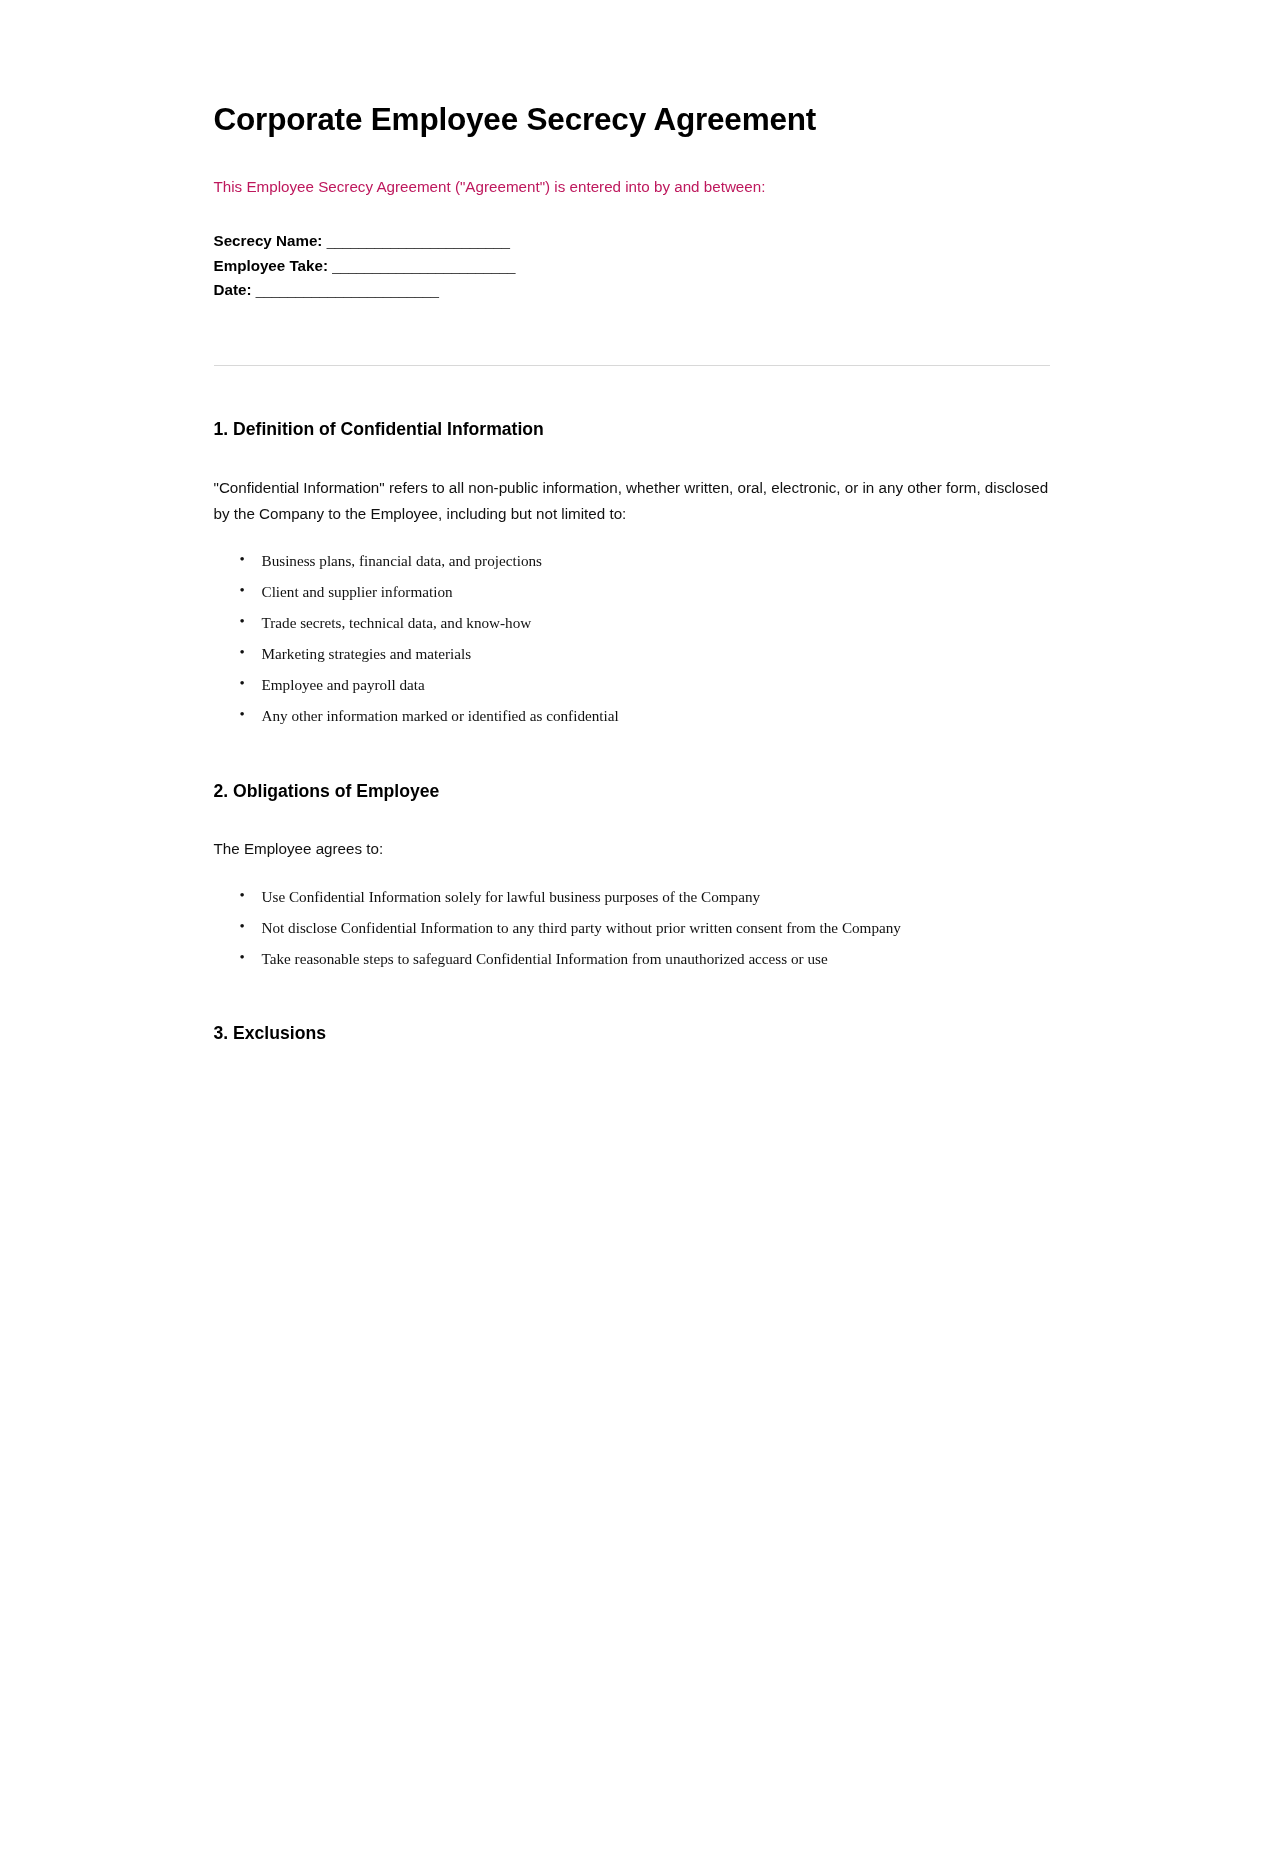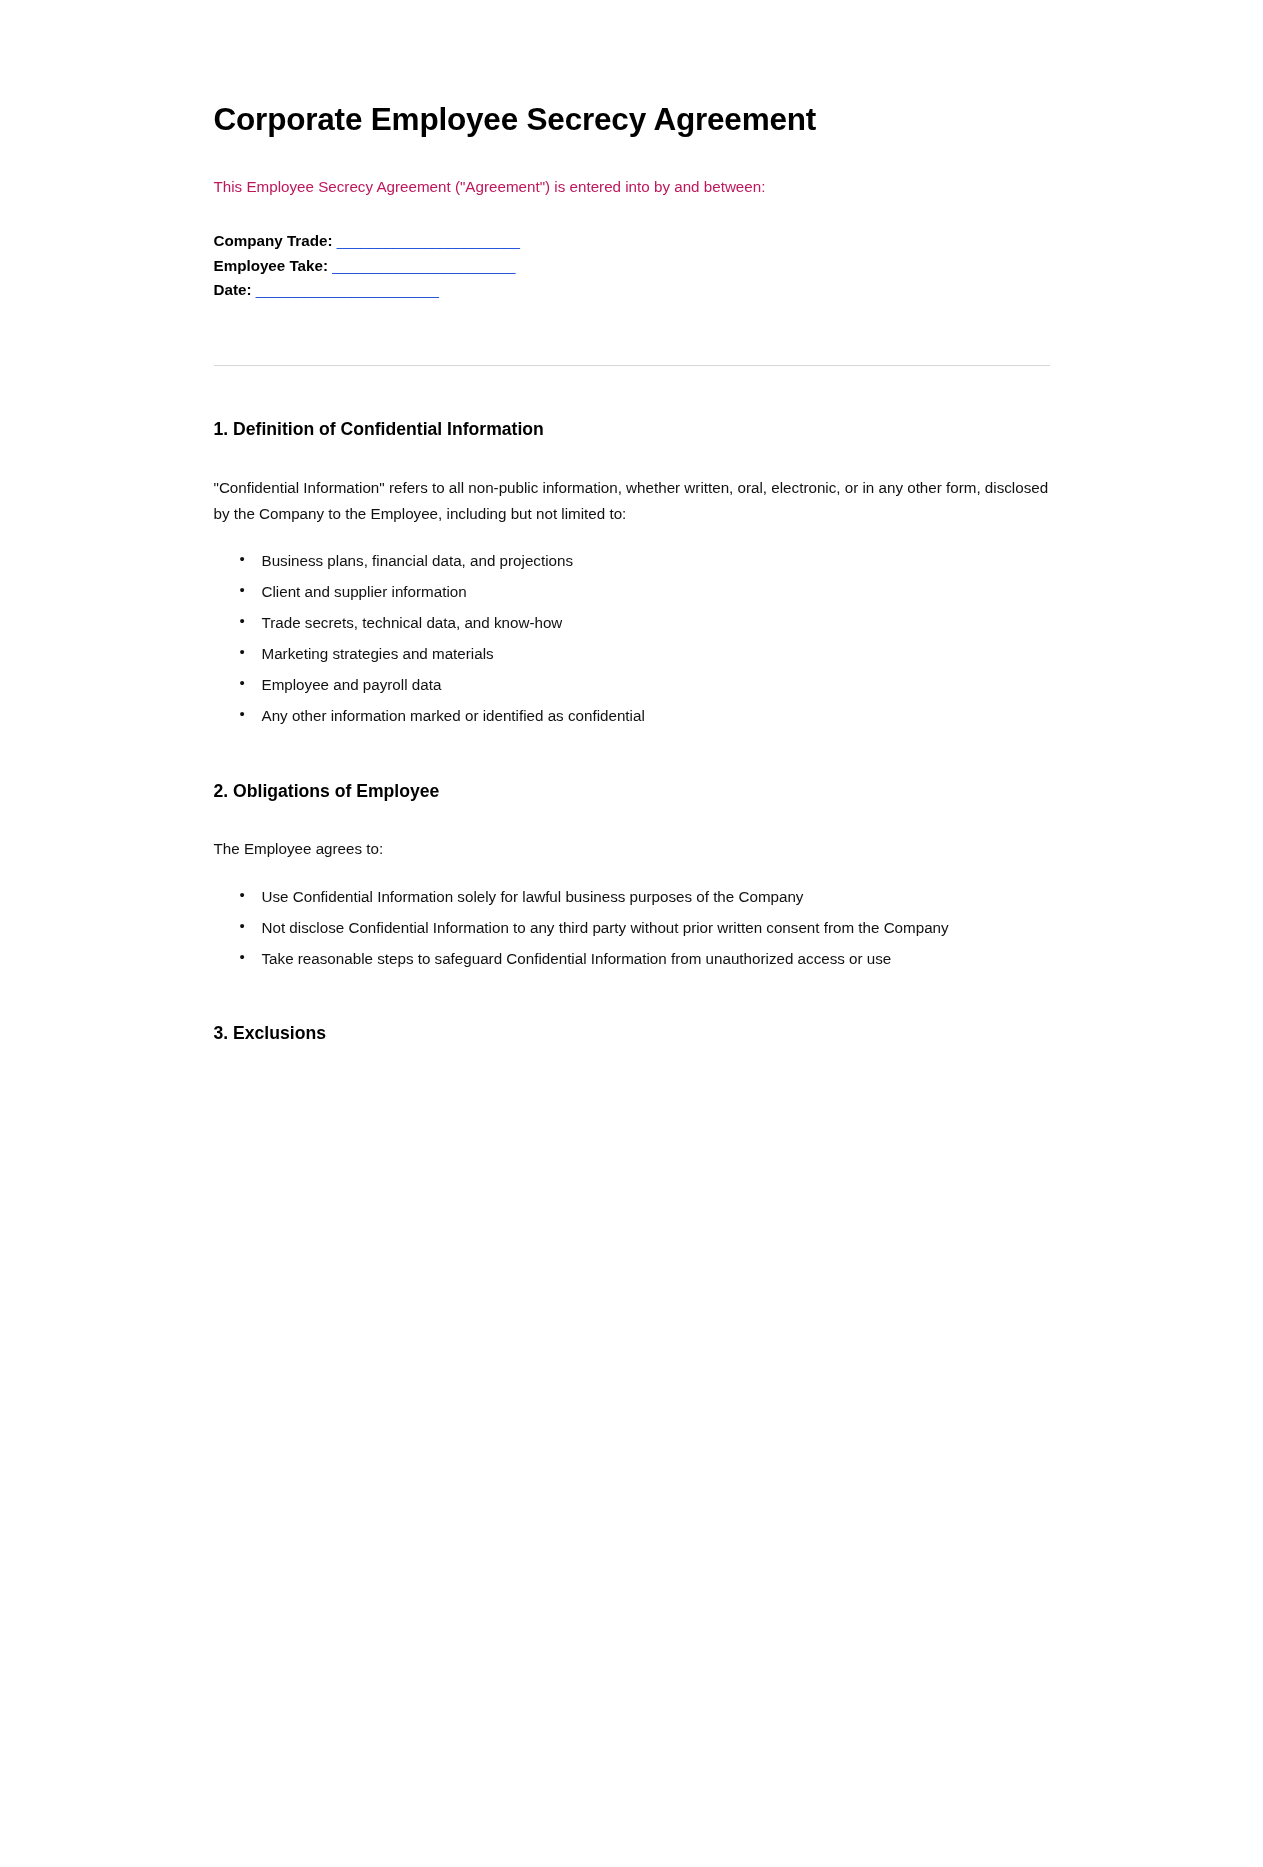--- a/index.html
+++ b/index.html
@@ -66,21 +66,21 @@
     line-height: 1.62;
     margin: 0;
     white-space: nowrap;
     color: #111;
   }
   .field-label {
     font-weight: bold;
     color: #000;
   }
   .field-blank {
-    color: #1d4ed8;
+    color: #404040;
     letter-spacing: -0.5px;
     text-align: right;
   }
 
   hr.divider {
     border: none;
     border-top: 1px solid #d8d8d8;
     margin: 0 0 52px 0;
     height: 0;
   }
@@ -104,20 +104,21 @@
     font-size: 15.2px;
     line-height: 1.72;
     margin: 0 0 22px 0;
     color: #111;
   }
 
   ul.bullets {
     margin: 0;
     padding: 0 0 0 26px;
     list-style: none;
+    font-family: Liberation Serif, serif;
   }
   ul.bullets li {
     font-size: 15.2px;
     line-height: 1.52;
     margin: 0 0 8px 0;
     position: relative;
     padding-left: 22px;
     color: #111;
   }
   ul.bullets li:before {
@@ -141,21 +142,21 @@
   <div class="page">
     <div class="content">
 
       <h1 class="doc-title">Corporate Employee Secrecy Agreement</h1>
 
       <p class="intro">This Employee Secrecy Agreement ("Agreement") is entered into by and between:</p>
 
       <div class="fields">
 
         <p class="field-row">
-          <span class="field-label">Company Trade:</span>
+          <span class="field-label">Secrecy Name:</span>
           <span class="field-blank">_______________________</span>
         </p>
 
         <p class="field-row">
           <span class="field-label">Employee Take:</span>
           <span class="field-blank">_______________________</span>
         </p>
 
         <p class="field-row">
           <span class="field-label">Date:</span>

